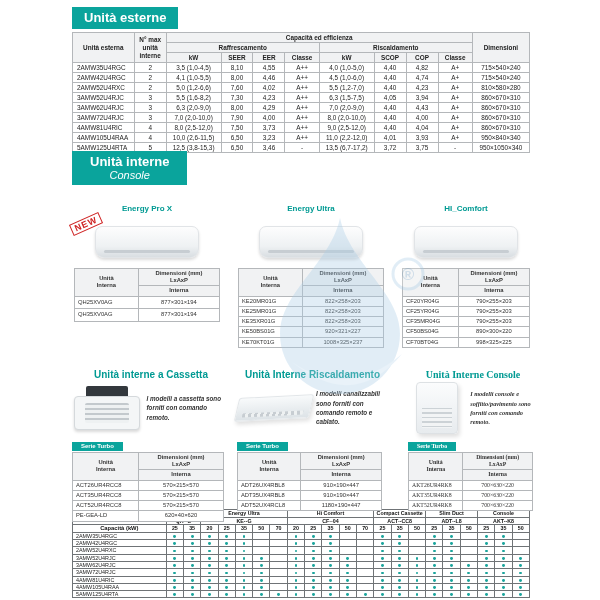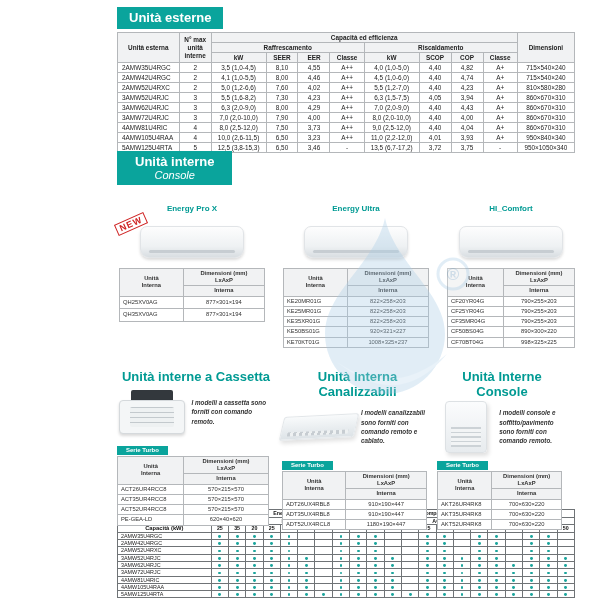--- a/index.html
+++ b/index.html
@@ -5,21 +5,21 @@
   :root{
     --teal:#0aa49c;
     --teal-text:#009a93;
     --border-light:#b4b7ba;
     --border-dark:#6f7376;
     --hdr-bg:#f1f2f3;
     --ink:#222;
   }
   html,body{margin:0;padding:0;}
   .page{position:relative;width:534px;height:600px;background:#ffffff;overflow:hidden;
-        font-family:"Liberation Sans",sans-serif;color:var(--ink);margin-left:45px;}
+        font-family:"Liberation Sans",sans-serif;color:var(--ink);}
 
   
   .banner1{position:absolute;left:72px;top:7px;background:var(--teal);color:#fff;
            font-size:13px;font-weight:bold;padding:3px 12px 4px;}
   .banner2{position:absolute;left:72px;top:151px;background:var(--teal);color:#fff;
            text-align:center;padding:3px 18px 4px;}
   .banner2 .t1{font-size:13px;font-weight:bold;}
   .banner2 .t2{font-size:11px;font-style:italic;}
 
   
@@ -53,22 +53,22 @@
   .mini thead tr:first-child{height:13px;}
   .mini thead tr:last-child{height:7px;}
   .mini tbody tr{height:9.5px;}
   table.tall tbody tr{height:12.5px;}
   .mini td.model{text-align:left;padding-left:3px;}
 
   
   .sec-col{position:absolute;top:369px;}
   #secA{left:72px;width:158px;}
   #secB{left:237px;width:151px;}
-  #secC{left:392px;width:130px;}
-  .sec-title{font-size:13px;font-weight:bold;color:var(--teal-text);text-align:center;margin-bottom:2px;}
+  #secC{left:408px;width:130px;font-family:Liberation Serif, serif;}
+  .sec-title{font-size:10px;font-weight:bold;color:var(--teal-text);text-align:center;margin-bottom:2px;}
   .sec-body{display:flex;gap:5px;height:52px;align-items:center;}
   .sec-img{flex:0 0 44%;display:flex;justify-content:center;align-items:center;}
   .sec-desc{flex:1;font-size:6.3px;font-style:italic;font-weight:bold;color:#333;line-height:1.5;}
   .serie-tag{display:inline-block;background:var(--teal);color:#fff;font-size:6px;font-weight:bold;
              padding:1px 9px 2px;margin:2px 0 1px;}
   .sec-col table.mini{width:96%;}
 
   .ac-cassette{width:66px;position:relative;}
   .cas-top{width:42px;height:14px;background:#33383d;margin:0 auto;border-radius:2px;}
   .cas-frame{width:64px;height:32px;background:#f4f6f7;border:1px solid #d5d9dc;border-radius:4px;margin-top:-4px;
@@ -440,21 +440,21 @@
           </tr>
           <tr>
             <td class="model">PE-GEA-LD</td>
             <td>620×40×620</td>
           </tr>
         </tbody>
       </table>
   </div>
 
   <div class="sec-col" id="secB">
-    <div class="sec-title">Unità Interna Canalizzabili</div>
+    <div class="sec-title">Unità Interne Riscaldamento</div>
     <div class="sec-body">
       <div class="sec-img">
         <div class="ac-duct"></div>
       </div>
       <div class="sec-desc">I modelli canalizzabili sono forniti con comando remoto e cablato.</div>
     </div>
     <div class="serie-tag">Serie Turbo</div>
     <table class="mini">
         <colgroup>
           <col style="width: 44%;">

